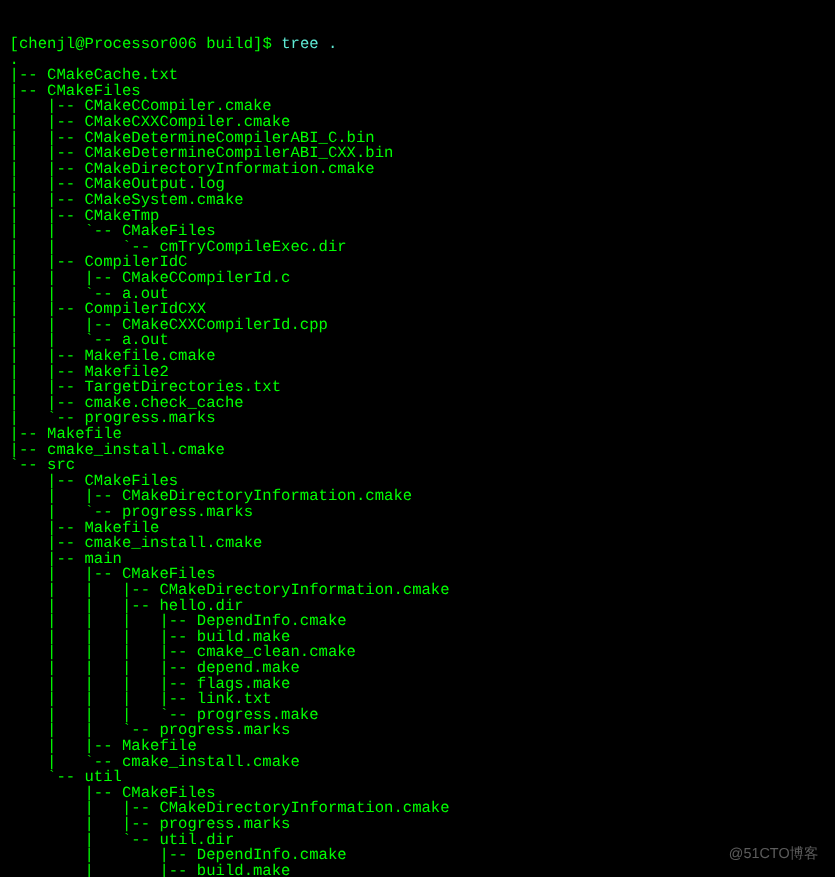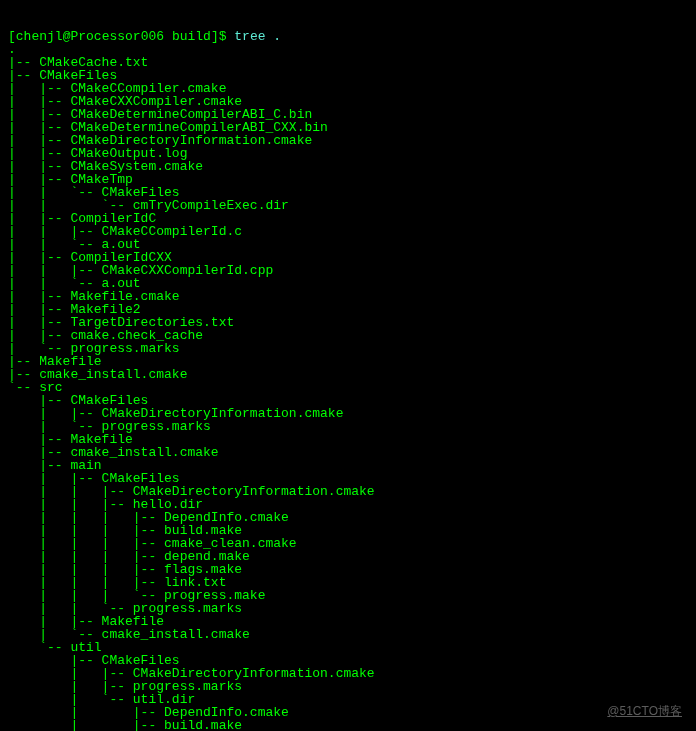--- a/index.html
+++ b/index.html
@@ -37,21 +37,20 @@
       color: #5eead4;
     }
     .watermark {
       position: absolute;
       bottom: 14px;
       right: 14px;
       color: #999;
       font-size: 12px;
       font-family: Arial, sans-serif;
       opacity: 0.6;
-      text-decoration: underline;
     }
   </style>
 </head>
 <body>
 
 <div class="terminal">
   <span class="line"><span class="prompt-bracket">[</span><span class="prompt-user">chenjl</span><span>@</span><span class="prompt-user">Processor006</span><span> </span><span>build</span><span class="prompt-bracket">]$ </span><span class="command">tree .</span></span><div id="tree-lines"><span class="line">.</span><span class="line">|-- CMakeCache.txt</span><span class="line">|-- CMakeFiles</span><span class="line">|   |-- CMakeCCompiler.cmake</span><span class="line">|   |-- CMakeCXXCompiler.cmake</span><span class="line">|   |-- CMakeDetermineCompilerABI_C.bin</span><span class="line">|   |-- CMakeDetermineCompilerABI_CXX.bin</span><span class="line">|   |-- CMakeDirectoryInformation.cmake</span><span class="line">|   |-- CMakeOutput.log</span><span class="line">|   |-- CMakeSystem.cmake</span><span class="line">|   |-- CMakeTmp</span><span class="line">|   |   `-- CMakeFiles</span><span class="line">|   |       `-- cmTryCompileExec.dir</span><span class="line">|   |-- CompilerIdC</span><span class="line">|   |   |-- CMakeCCompilerId.c</span><span class="line">|   |   `-- a.out</span><span class="line">|   |-- CompilerIdCXX</span><span class="line">|   |   |-- CMakeCXXCompilerId.cpp</span><span class="line">|   |   `-- a.out</span><span class="line">|   |-- Makefile.cmake</span><span class="line">|   |-- Makefile2</span><span class="line">|   |-- TargetDirectories.txt</span><span class="line">|   |-- cmake.check_cache</span><span class="line">|   `-- progress.marks</span><span class="line">|-- Makefile</span><span class="line">|-- cmake_install.cmake</span><span class="line">`-- src</span><span class="line">    |-- CMakeFiles</span><span class="line">    |   |-- CMakeDirectoryInformation.cmake</span><span class="line">    |   `-- progress.marks</span><span class="line">    |-- Makefile</span><span class="line">    |-- cmake_install.cmake</span><span class="line">    |-- main</span><span class="line">    |   |-- CMakeFiles</span><span class="line">    |   |   |-- CMakeDirectoryInformation.cmake</span><span class="line">    |   |   |-- hello.dir</span><span class="line">    |   |   |   |-- DependInfo.cmake</span><span class="line">    |   |   |   |-- build.make</span><span class="line">    |   |   |   |-- cmake_clean.cmake</span><span class="line">    |   |   |   |-- depend.make</span><span class="line">    |   |   |   |-- flags.make</span><span class="line">    |   |   |   |-- link.txt</span><span class="line">    |   |   |   `-- progress.make</span><span class="line">    |   |   `-- progress.marks</span><span class="line">    |   |-- Makefile</span><span class="line">    |   `-- cmake_install.cmake</span><span class="line">    `-- util</span><span class="line">        |-- CMakeFiles</span><span class="line">        |   |-- CMakeDirectoryInformation.cmake</span><span class="line">        |   |-- progress.marks</span><span class="line">        |   `-- util.dir</span><span class="line">        |       |-- DependInfo.cmake</span><span class="line">        |       |-- build.make</span></div>
 </div>
 
 <div class="watermark">@51CTO博客</div>

